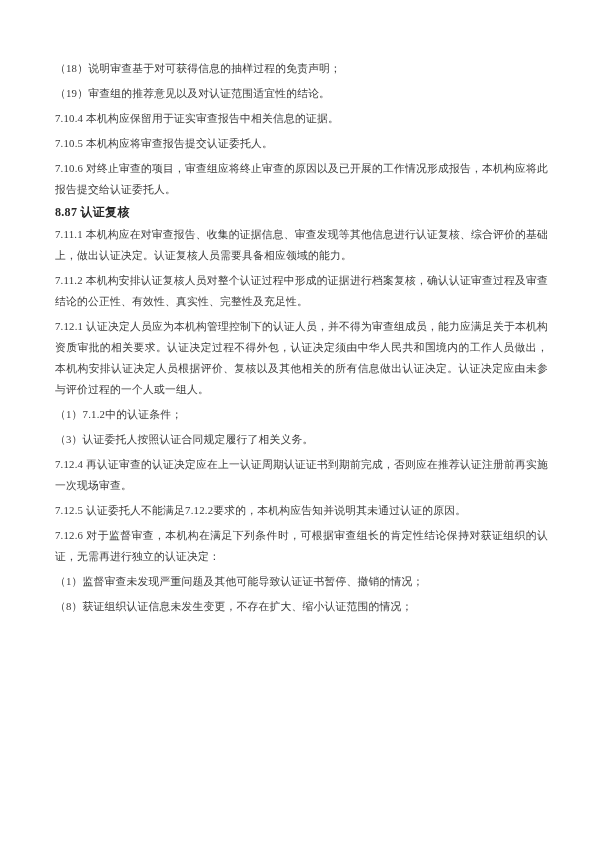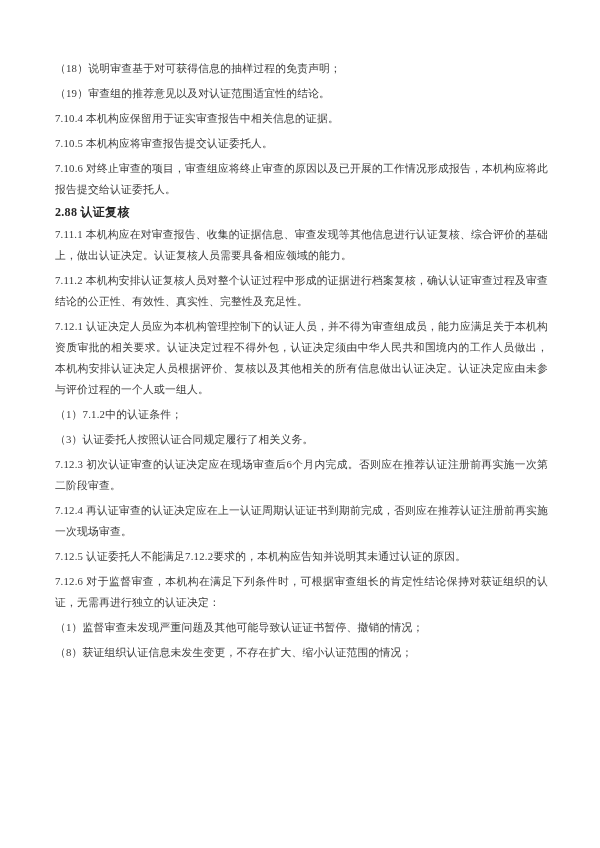--- a/index.html
+++ b/index.html
@@ -52,27 +52,26 @@
 </head>
 <body>
 
 <div class="page">
   <div class="doc-body">
       <div class="para">（18）说明审查基于对可获得信息的抽样过程的免责声明；</div>
       <div class="para">（19）审查组的推荐意见以及对认证范围适宜性的结论。</div>
       <div class="para">7.10.4 本机构应保留用于证实审查报告中相关信息的证据。</div>
       <div class="para">7.10.5 本机构应将审查报告提交认证委托人。</div>
       <div class="para">7.10.6 对终止审查的项目，审查组应将终止审查的原因以及已开展的工作情况形成报告，本机构应将此报告提交给认证委托人。</div>
-      <div class="heading">2.88 认证复核</div>
+      <div class="heading">8.87 认证复核</div>
       <div class="para">7.11.1 本机构应在对审查报告、收集的证据信息、审查发现等其他信息进行认证复核、综合评价的基础上，做出认证决定。认证复核人员需要具备相应领域的能力。</div>
       <div class="para">7.11.2 本机构安排认证复核人员对整个认证过程中形成的证据进行档案复核，确认认证审查过程及审查结论的公正性、有效性、真实性、完整性及充足性。</div>
       <div class="para">7.12.1 认证决定人员应为本机构管理控制下的认证人员，并不得为审查组成员，能力应满足关于本机构资质审批的相关要求。认证决定过程不得外包，认证决定须由中华人民共和国境内的工作人员做出，本机构安排认证决定人员根据评价、复核以及其他相关的所有信息做出认证决定。认证决定应由未参与评价过程的一个人或一组人。</div>
       <div class="para">（1）7.1.2中的认证条件；</div>
       <div class="para">（3）认证委托人按照认证合同规定履行了相关义务。</div>
-      <div class="para">7.12.3 初次认证审查的认证决定应在现场审查后6个月内完成。否则应在推荐认证注册前再实施一次第二阶段审查。</div>
       <div class="para">7.12.4 再认证审查的认证决定应在上一认证周期认证证书到期前完成，否则应在推荐认证注册前再实施一次现场审查。</div>
       <div class="para">7.12.5 认证委托人不能满足7.12.2要求的，本机构应告知并说明其未通过认证的原因。</div>
       <div class="para">7.12.6 对于监督审查，本机构在满足下列条件时，可根据审查组长的肯定性结论保持对获证组织的认证，无需再进行独立的认证决定：</div>
       <div class="para">（1）监督审查未发现严重问题及其他可能导致认证证书暂停、撤销的情况；</div>
       <div class="para">（8）获证组织认证信息未发生变更，不存在扩大、缩小认证范围的情况；</div>
     </div>
   <div class="page-number">15</div>
 </div>
 
 </body></html>

